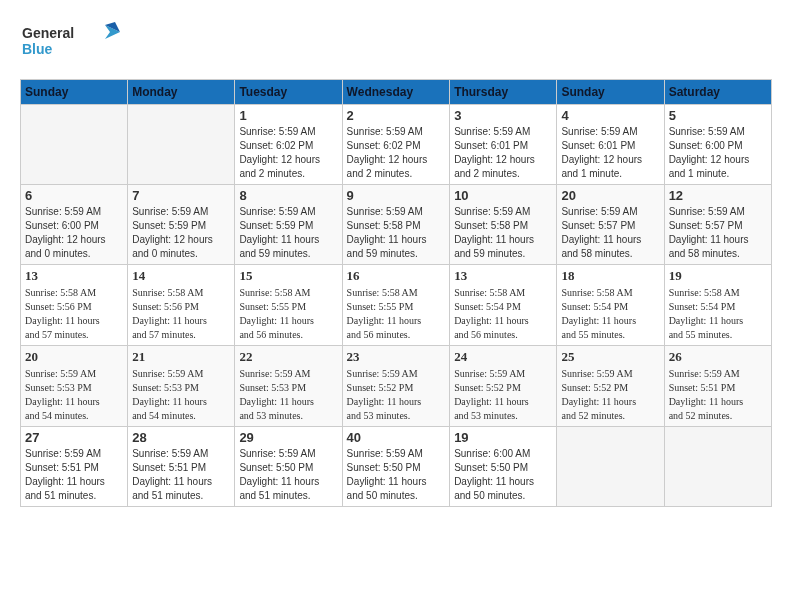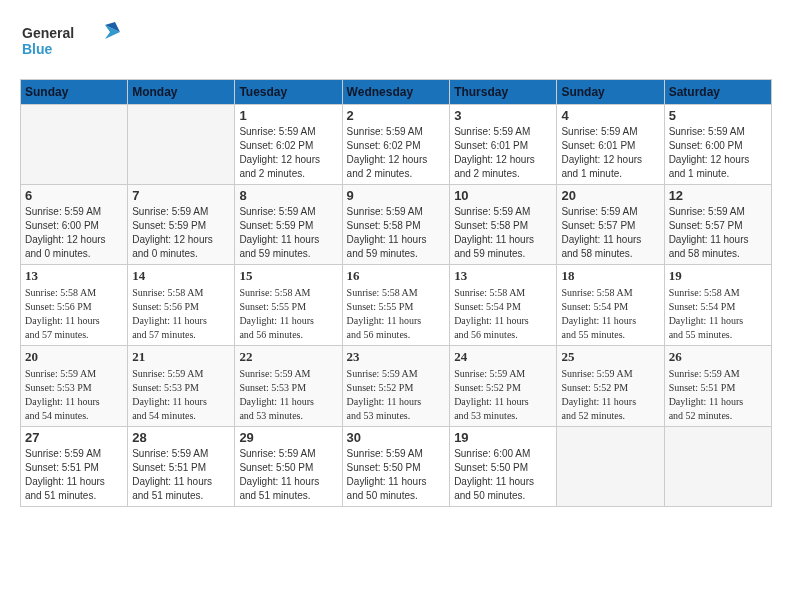--- a/index.html
+++ b/index.html
@@ -327,21 +327,21 @@
 and 51 minutes.</div>
           </td>
           <td>
             <div class="day-number">29</div>
             <div class="day-info" style="white-space: pre-line;">Sunrise: 5:59 AM
 Sunset: 5:50 PM
 Daylight: 11 hours
 and 51 minutes.</div>
           </td>
           <td>
-            <div class="day-number">30</div>
+            <div class="day-number">40</div>
             <div class="day-info" style="white-space: pre-line;">Sunrise: 5:59 AM
 Sunset: 5:50 PM
 Daylight: 11 hours
 and 50 minutes.</div>
           </td>
           <td>
             <div class="day-number">19</div>
             <div class="day-info" style="white-space: pre-line;">Sunrise: 6:00 AM
 Sunset: 5:50 PM
 Daylight: 11 hours

